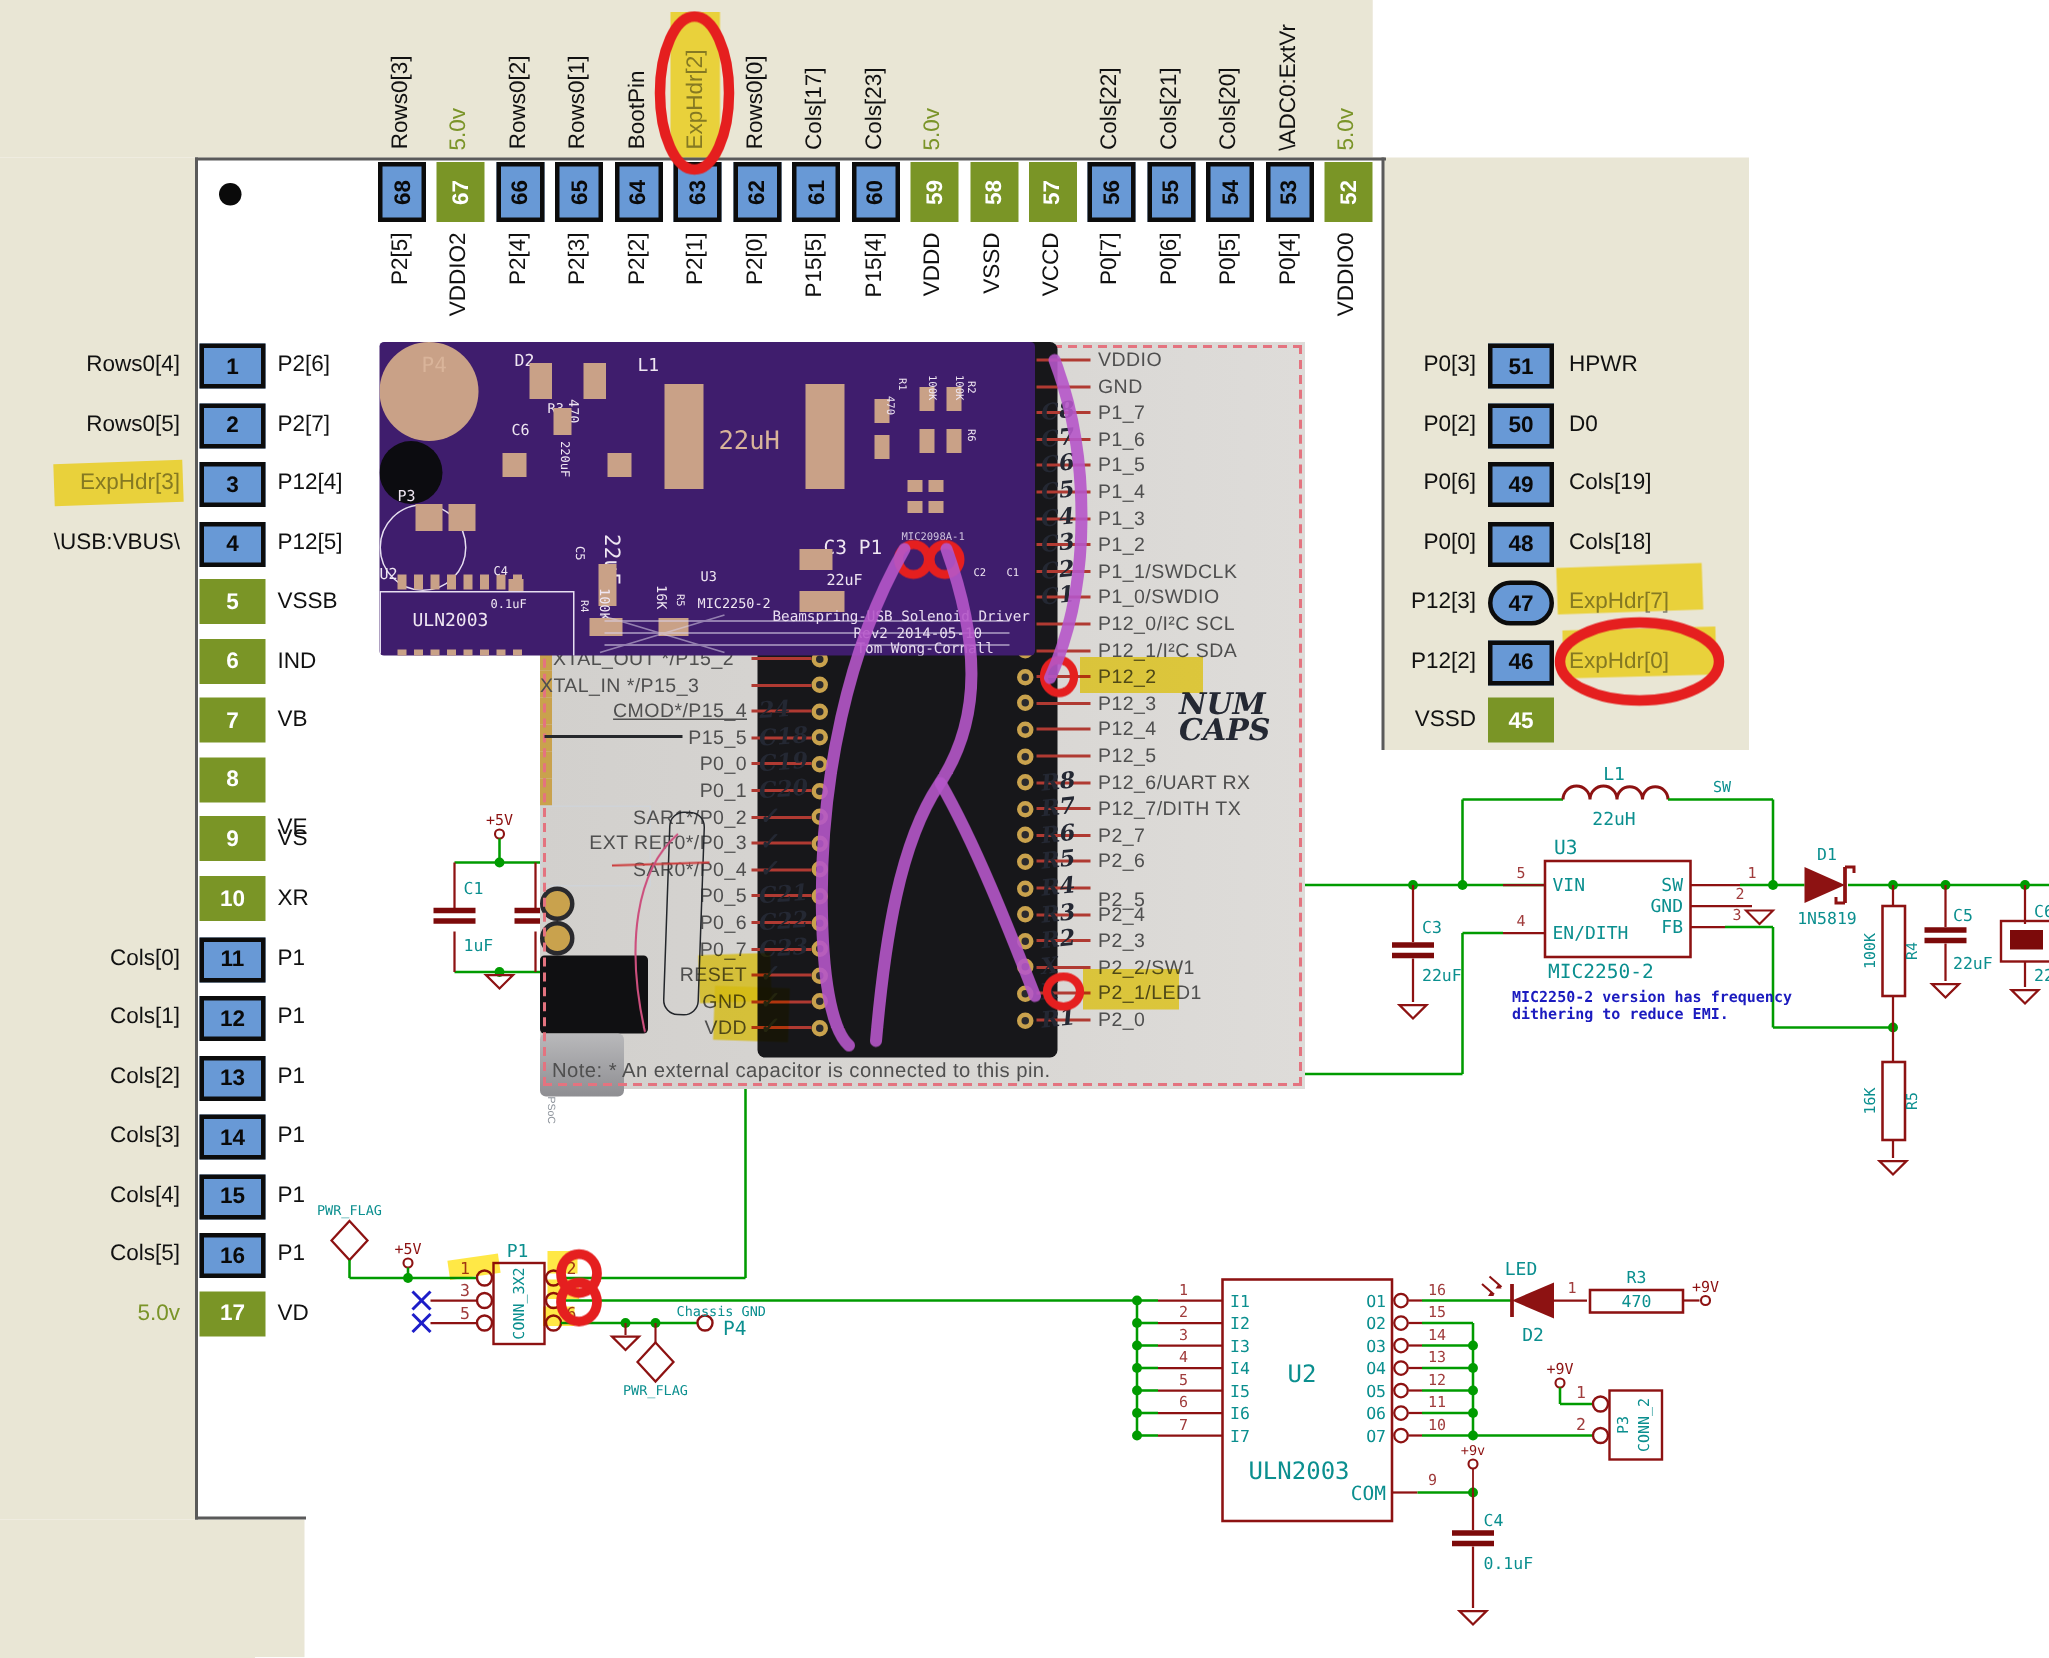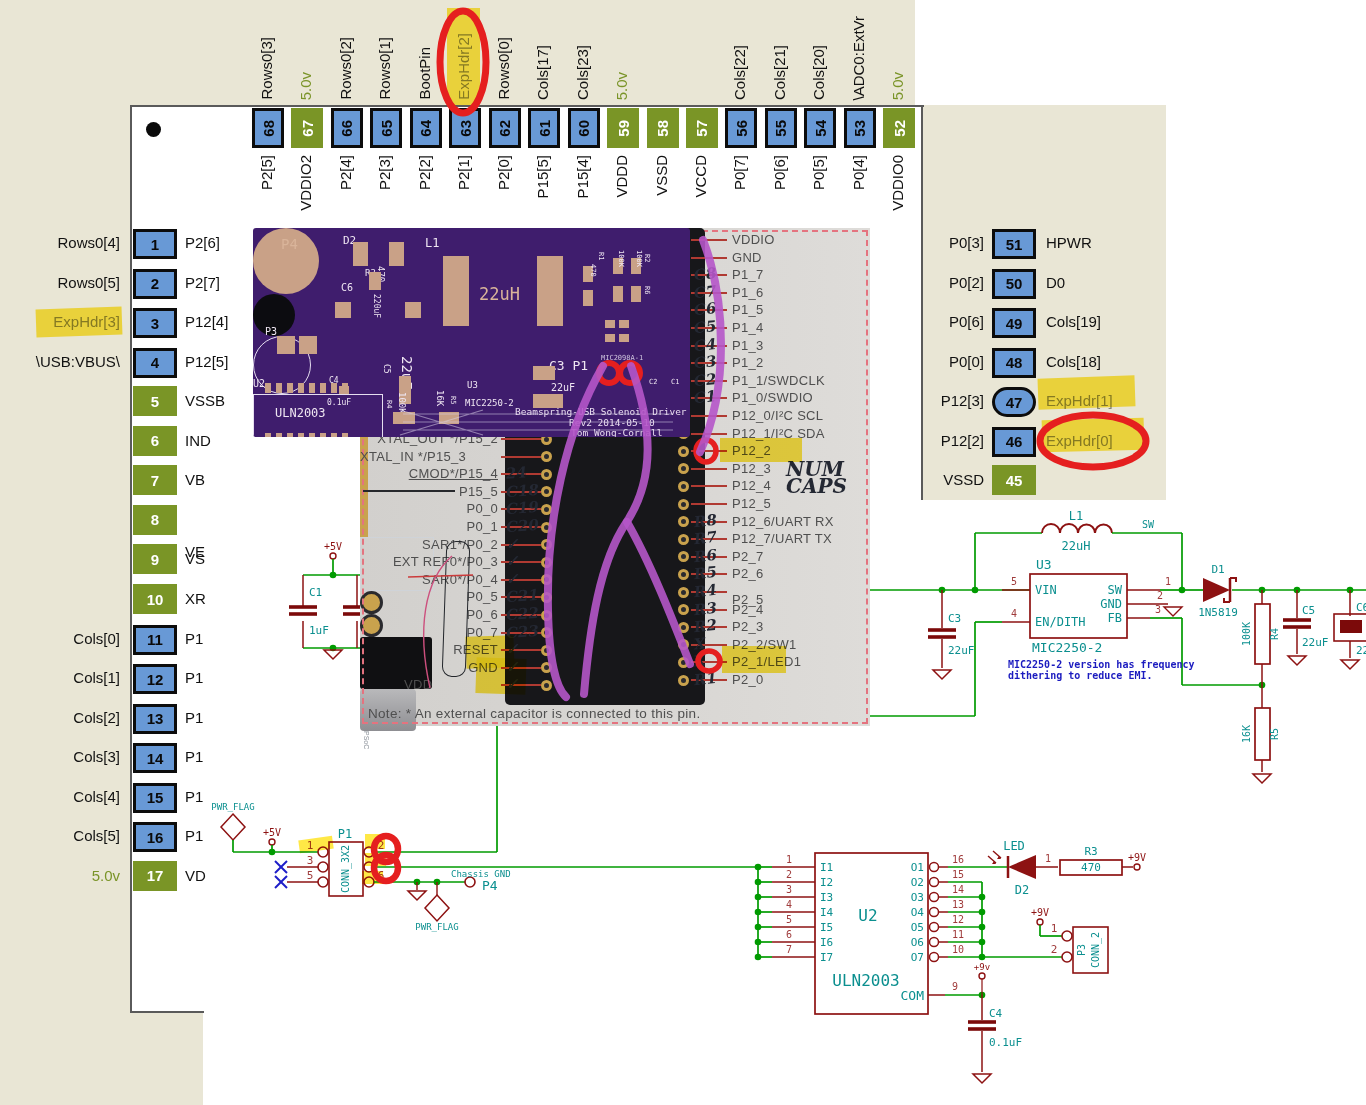--- a/index.html
+++ b/index.html
@@ -190,21 +190,21 @@
       <div class="hlab" style="left: 834px; top: 273.56px; width: 150px; text-align: right;">P0[2]</div>
       <div class="hlab" style="left: 1046px; top: 273.56px;">D0</div>
       <div class="pinbox pin-io" style="left: 992px; top: 308.12px; width: 38px; height: 24px;">49</div>
       <div class="hlab" style="left: 834px; top: 313.12px; width: 150px; text-align: right;">P0[6]</div>
       <div class="hlab" style="left: 1046px; top: 313.12px;">Cols[19]</div>
       <div class="pinbox pin-io" style="left: 992px; top: 347.68px; width: 38px; height: 24px;">48</div>
       <div class="hlab" style="left: 834px; top: 352.68px; width: 150px; text-align: right;">P0[0]</div>
       <div class="hlab" style="left: 1046px; top: 352.68px;">Cols[18]</div>
       <div class="pinbox pin-io" style="left: 992px; top: 387.24px; width: 38px; height: 24px; border-radius: 15px;">47</div>
       <div class="hlab" style="left: 834px; top: 392.24px; width: 150px; text-align: right;">P12[3]</div>
-      <div class="hlab hl-text" style="left: 1046px; top: 392.24px;">ExpHdr[1]</div>
+      <div class="hlab hl-text" style="left: 1046px; top: 392.24px;">ExpHdr[7]</div>
       <div class="pinbox pin-io" style="left: 992px; top: 426.8px; width: 38px; height: 24px;">46</div>
       <div class="hlab" style="left: 834px; top: 431.8px; width: 150px; text-align: right;">P12[2]</div>
       <div class="hlab hl-text" style="left: 1046px; top: 431.8px;">ExpHdr[0]</div>
       <div class="pinbox pin-pwr" style="left: 992px; top: 465.36px; width: 44px; height: 30px;">45</div>
       <div class="hlab" style="left: 834px; top: 471.36px; width: 150px; text-align: right;">VSSD</div>
     </div>
 
   <svg id="schem" width="1366" height="1105">
       <g>
         <g>
@@ -584,21 +584,21 @@
       <div class="hw" style="left: 426px; top: 246.4px; font-size: 20px; font-weight: bold;">CAPS</div>
       <div class="hole" style="left: 318px; top: 270.5px;"></div>
       <div class="leader" style="left: 331px; top: 275px; width: 36px;"></div>
       <div class="plabel" style="left: 372px; top: 268px;">P12_5</div>
       <div class="hole" style="left: 318px; top: 288.1px;"></div>
       <div class="leader" style="left: 331px; top: 292.6px; width: 36px;"></div>
       <div class="plabel" style="left: 372px; top: 285.6px;">P12_6/UART RX</div>
       <div class="hw" style="left: 334px; top: 283.6px; transform: rotate(-6deg);">R8</div>
       <div class="hole" style="left: 318px; top: 305.7px;"></div>
       <div class="leader" style="left: 331px; top: 310.2px; width: 36px;"></div>
-      <div class="plabel" style="left: 372px; top: 303.2px;">P12_7/UART TX</div>
+      <div class="plabel" style="left: 372px; top: 303.2px;">P12_7/DITH TX</div>
       <div class="hw" style="left: 334px; top: 301.2px; transform: rotate(-6deg);">R7</div>
       <div class="hole" style="left: 318px; top: 323.3px;"></div>
       <div class="leader" style="left: 331px; top: 327.8px; width: 36px;"></div>
       <div class="plabel" style="left: 372px; top: 320.8px;">P2_7</div>
       <div class="hw" style="left: 334px; top: 318.8px; transform: rotate(-6deg);">R6</div>
       <div class="hole" style="left: 318px; top: 340.9px;"></div>
       <div class="leader" style="left: 331px; top: 345.4px; width: 36px;"></div>
       <div class="plabel" style="left: 372px; top: 338.4px;">P2_6</div>
       <div class="hw" style="left: 334px; top: 336.4px; transform: rotate(-6deg);">R5</div>
       <div class="hole" style="left: 318px; top: 358.5px;"></div>
@@ -620,21 +620,21 @@
       <div class="hole" style="left: 318px; top: 428.9px;"></div>
       <div class="leader" style="left: 331px; top: 433.4px; width: 36px;"></div>
       <div class="plabel" style="left: 372px; top: 426.4px;">P2_1/LED1</div>
       <div class="hw" style="left: 334px; top: 424.4px; transform: rotate(-6deg);">X</div>
       <div class="hole" style="left: 318px; top: 446.5px;"></div>
       <div class="leader" style="left: 331px; top: 451px; width: 36px;"></div>
       <div class="plabel" style="left: 372px; top: 444px;">P2_0</div>
       <div class="hw" style="left: 334px; top: 442px; transform: rotate(-6deg);">R1</div>
       <div class="hole" style="left: 181px; top: 205.5px;"></div>
       <div class="leader" style="left: 141px; top: 210px; width: 40px;"></div>
-      <div class="plabel" style="left: 0px; top: 203px; width: 138px; text-align: right;">XTAL_OUT */P15_2</div>
+      <div class="plabel" style="left: 0px; top: 203px; width: 138px; text-align: center;">XTAL_OUT */P15_2</div>
       <div class="hole" style="left: 181px; top: 223.1px;"></div>
       <div class="leader" style="left: 141px; top: 227.6px; width: 40px;"></div>
       <div class="plabel" style="left: 0px; top: 220.6px; width: 138px; text-align: left;">XTAL_IN */P15_3</div>
       <div class="hole" style="left: 181px; top: 240.7px;"></div>
       <div class="leader" style="left: 141px; top: 245.2px; width: 40px;"></div>
       <div class="plabel" style="left: 0px; top: 238.2px; width: 138px; text-align: right; text-decoration: underline;">CMOD*/P15_4</div>
       <div class="hw" style="left: 146px; top: 236.2px; transform: rotate(-4deg);">24</div>
       <div class="hole" style="left: 181px; top: 258.3px;"></div>
       <div class="leader" style="left: 141px; top: 262.8px; width: 40px;"></div>
       <div class="plabel" style="left: 0px; top: 255.8px; width: 138px; text-align: right;">P15_5</div>
@@ -675,21 +675,21 @@
       <div class="hole" style="left: 181px; top: 416.7px;"></div>
       <div class="leader" style="left: 141px; top: 421.2px; width: 40px;"></div>
       <div class="plabel" style="left: 0px; top: 414.2px; width: 138px; text-align: right;">RESET</div>
       <div class="hw" style="left: 146px; top: 412.2px; transform: rotate(-4deg);">✓</div>
       <div class="hole" style="left: 181px; top: 434.3px;"></div>
       <div class="leader" style="left: 141px; top: 438.8px; width: 40px;"></div>
       <div class="plabel" style="left: 0px; top: 431.8px; width: 138px; text-align: right;">GND</div>
       <div class="hw" style="left: 146px; top: 429.8px; transform: rotate(-4deg);">✓</div>
       <div class="hole" style="left: 181px; top: 451.9px;"></div>
       <div class="leader" style="left: 141px; top: 456.4px; width: 40px;"></div>
-      <div class="plabel" style="left: 0px; top: 449.4px; width: 138px;  padding-left: 44px;">VDD</div>
+      <div class="plabel" style="left: 0px; top: 449.4px; width: 138px; text-align: right;">VDD</div>
       <div class="hw" style="left: 146px; top: 447.4px; transform: rotate(-4deg);">✓</div>
       <div style="position: absolute; left: 84px; top: 313px; width: 22px; height: 134px; border: 1.7px solid rgb(35, 38, 43); border-radius: 10px; transform: rotate(2deg);"></div>
       <div class="plabel" style="left: 8px; top: 478px; font-size: 13.5px;">Note: * An external capacitor is connected to this pin.</div>
     </div>
   <div id="pcb">
       <div style="left: 14px; top: 22px; width: 66px; height: 66px; border-radius: 50%; background: rgb(201, 161, 135);"></div>
       <div style="left: 26px; top: 34px; width: 42px; height: 42px; border-radius: 50%; background: rgb(12, 12, 16);"></div>
       <div class="silk" style="left: 28px; top: 8px; font-size: 14px; color: rgb(217, 180, 154);">P4</div>
       <div class="silk" style="left: 90px; top: 6px; font-size: 11px;">D2</div>
       <div class="pad" style="left: 100px; top: 14px; width: 15px; height: 24px;"></div>

